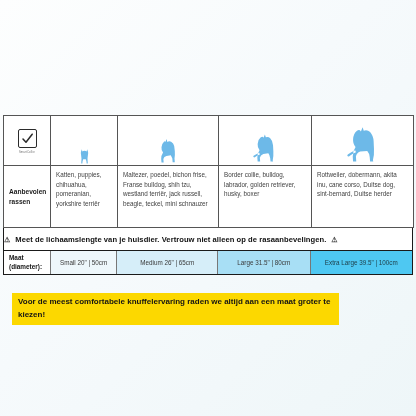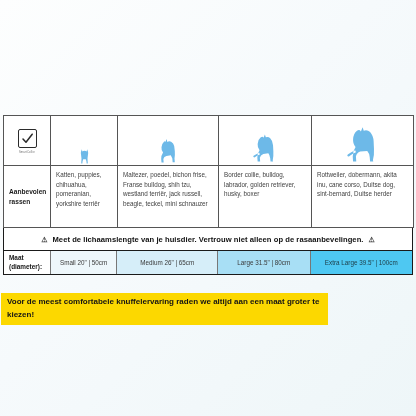--- a/index.html
+++ b/index.html
@@ -115,21 +115,20 @@
   .note-row {
     width: 410px;
     box-sizing: border-box;
     border-left: 1.6px solid #1a1a1a;
     border-right: 1.6px solid #1a1a1a;
     border-bottom: 1.6px solid #1a1a1a;
     background: #ffffff;
     height: 23px;
     display: flex;
     align-items: center;
-    justify-content: center;
     gap: 5px;
     font-size: 7.6px;
     font-weight: bold;
     color: #111;
     letter-spacing: 0.05px;
   }
   .note-row .warn {
     font-size: 7px;
     color: #444;
     line-height: 1;
@@ -169,21 +168,21 @@
     white-space: normal;
   }
   .size-cell.s1 { width: 67px;  background: #eef7fb; }
   .size-cell.s2 { width: 101px; background: #d6eef9; }
   .size-cell.s3 { width: 93px;  background: #a8dff5; }
   .size-cell.s4 { width: 102px; background: #4ec8f2; color:#1d3c46; }
 
   
   .highlight {
     position: absolute;
-    left: 1px;
+    left: 12px;
     top: 293px;
     width: 327px;
     background: #fcd800;
     padding: 3px 6px 4px 6px;
     box-sizing: border-box;
     font-size: 8px;
     font-weight: bold;
     color: #141414;
     line-height: 1.58;
   }

